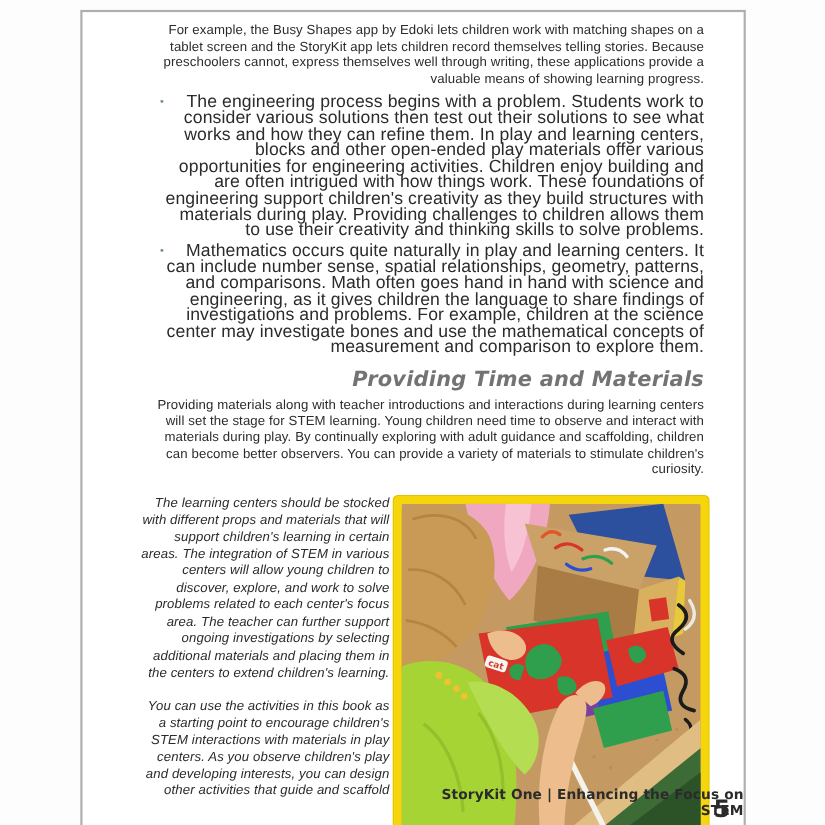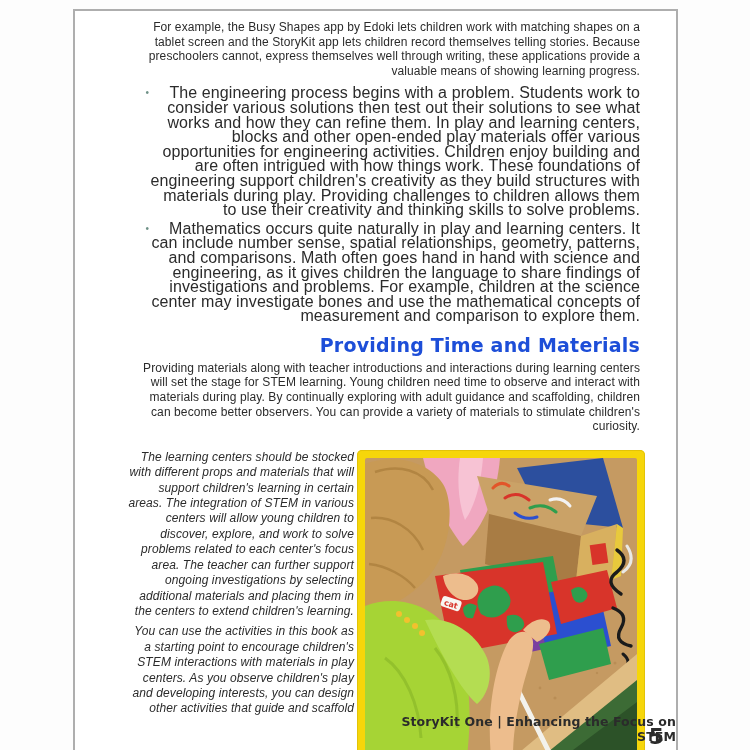--- a/index.html
+++ b/index.html
@@ -12,21 +12,21 @@
   .indented{margin-left:20px !important;}
   ul.bullets{list-style:none;margin:8px 0 0 0;padding:0;}
   ul.bullets li{display:flex;margin:0 0 4px 0;}
   ul.bullets .dot{flex:0 0 14px;margin-left:7px;color:#6f9187;font-size:10px;line-height:14.6px;}
   ul.bullets li span.btxt{flex:1;font-size:16px;line-height:14.6px;letter-spacing:0.1px;}
   h2.section-heading{margin:10px 0 5px 0;font-family:"DejaVu Sans",sans-serif;
         font-size:19px;line-height:22px;font-weight:bold;letter-spacing:0.2px;}
   .two-col{display:flex;margin-top:16px;}
   .left-col{width:226px;flex:0 0 226px;font-style:italic;}
   .left-col p{font-size:12px;line-height:15.4px;}
-  .left-col p + p{margin-top:5px;}
+  .left-col p + p{margin-top:15px;}
   figure.photo{margin:0 0 0 3px;width:288px;height:314px;box-sizing:border-box;
         background:#f6d60a;border-radius:5px;padding:8px;box-shadow:0 0 0 1px #e3c307 inset;}
   figure.photo svg{display:block;width:272px;height:298px;border-radius:2px;}
   .footer{position:absolute;left:0;right:0;bottom:0;height:36px;}
   .footer .chapter{position:absolute;left:304px;bottom:11px;font-family:"DejaVu Sans",sans-serif;
         font-weight:bold;font-size:12.5px;letter-spacing:0.1px;}
   .footer .pagenum{position:absolute;right:12px;bottom:6px;font-family:"DejaVu Sans",sans-serif;
         font-weight:bold;font-size:22px;}
 </style>
 </head>
@@ -42,21 +42,21 @@
         <li>
           <span class="dot" style="color: rgb(111, 145, 135);">•</span>
           <span class="btxt">The engineering process begins with a problem. Students work to consider various solutions then test out their solutions to see what works and how they can refine them. In play and learning centers, blocks and other open-ended play materials offer various opportunities for engineering activities. Children enjoy building and are often intrigued with how things work. These foundations of engineering support children's creativity as they build structures with materials during play. Providing challenges to children allows them to use their creativity and thinking skills to solve problems.</span>
         </li>
         <li>
           <span class="dot" style="color: rgb(111, 145, 135);">•</span>
           <span class="btxt">Mathematics occurs quite naturally in play and learning centers. It can include number sense, spatial relationships, geometry, patterns, and comparisons. Math often goes hand in hand with science and engineering, as it gives children the language to share findings of investigations and problems. For example, children at the science center may investigate bones and use the mathematical concepts of measurement and comparison to explore them.</span>
         </li>
       </ul>
 
-      <h2 class="section-heading" style="color:#1d4ed8;">Providing Time and Materials</h2>
+      <h2 class="section-heading" style="color:#737373;font-style:italic;">Providing Time and Materials</h2>
 
       <p>Providing materials along with teacher introductions and interactions during learning centers will set the stage for STEM learning. Young children need time to observe and interact with materials during play. By continually exploring with adult guidance and scaffolding, children can become better observers. You can provide a variety of materials to stimulate children's curiosity.</p>
 
       <div class="two-col">
         <div class="left-col">
           <p>The learning centers should be stocked with different props and materials that will support children's learning in certain areas. The integration of STEM in various centers will allow young children to discover, explore, and work to solve problems related to each center's focus area. The teacher can further support ongoing investigations by selecting additional materials and placing them in the centers to extend children's learning.</p>
           <p>You can use the activities in this book as a starting point to encourage children's STEM interactions with materials in play centers. As you observe children's play and developing interests, you can design other activities that guide and scaffold</p>
         </div>
 
         <figure class="photo">

